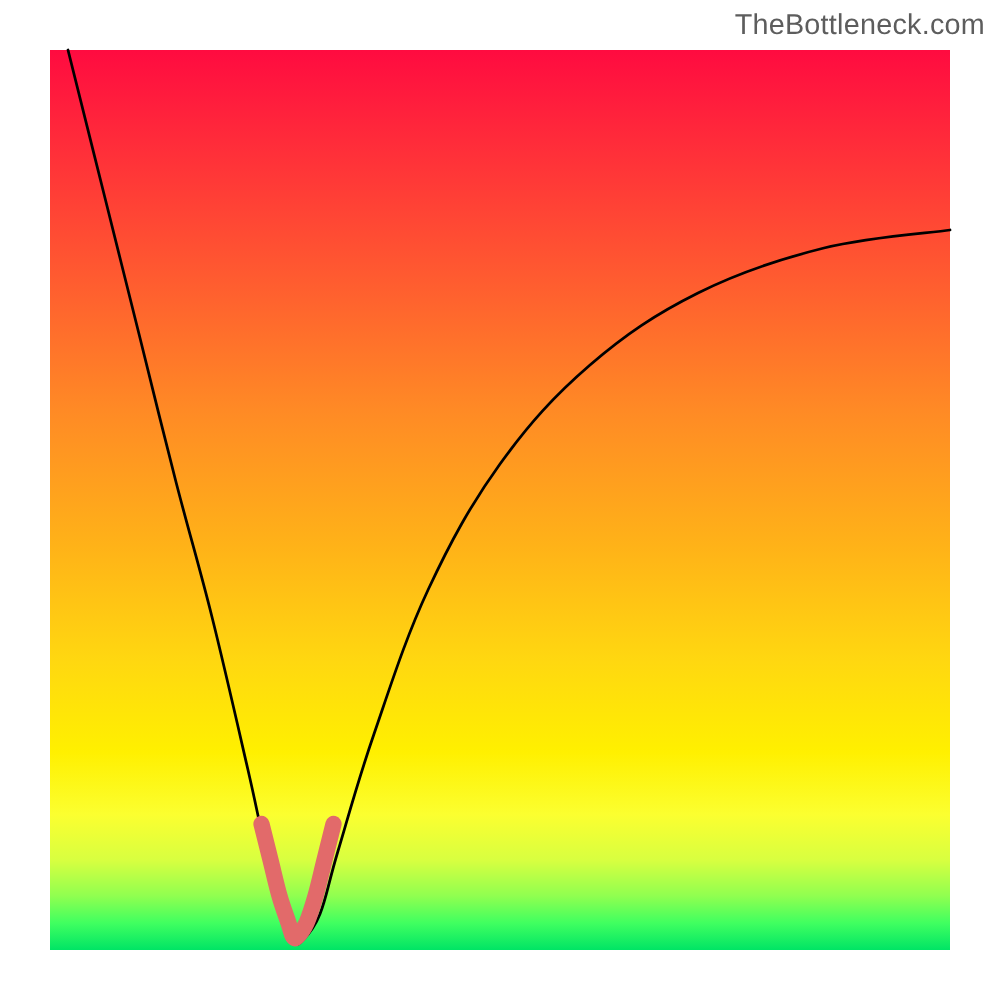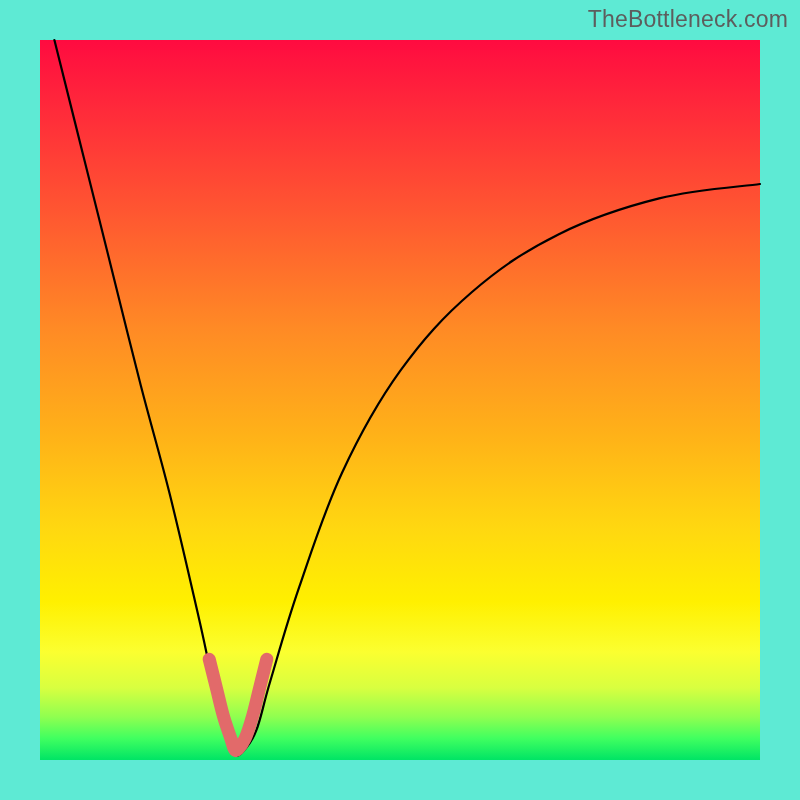--- a/index.html
+++ b/index.html
@@ -7,21 +7,21 @@
     padding: 0;
     width: 800px;
     height: 800px;
     background: #000;
     font-family: Arial, Helvetica, sans-serif;
     overflow: hidden;
   }
   .frame {
     position: absolute;
     inset: 0;
-    background: #5eead4;
+    background: #ffffff;
   }
   .plot {
     position: absolute;
     left: 40px;
     top: 40px;
     width: 720px;
     height: 720px;
     
     background: linear-gradient(
       to bottom,

